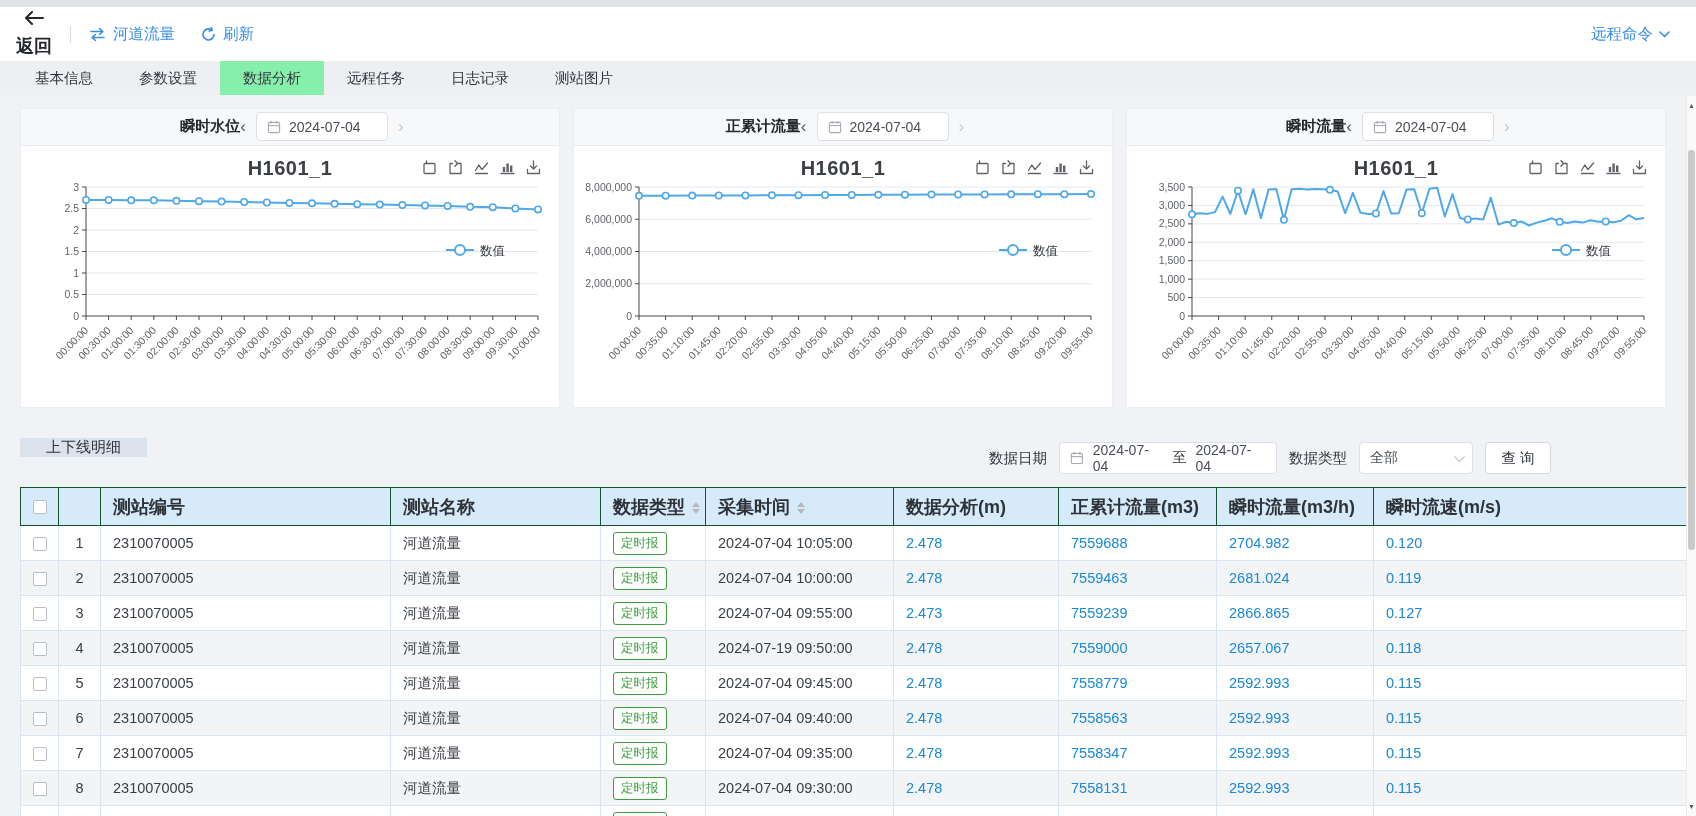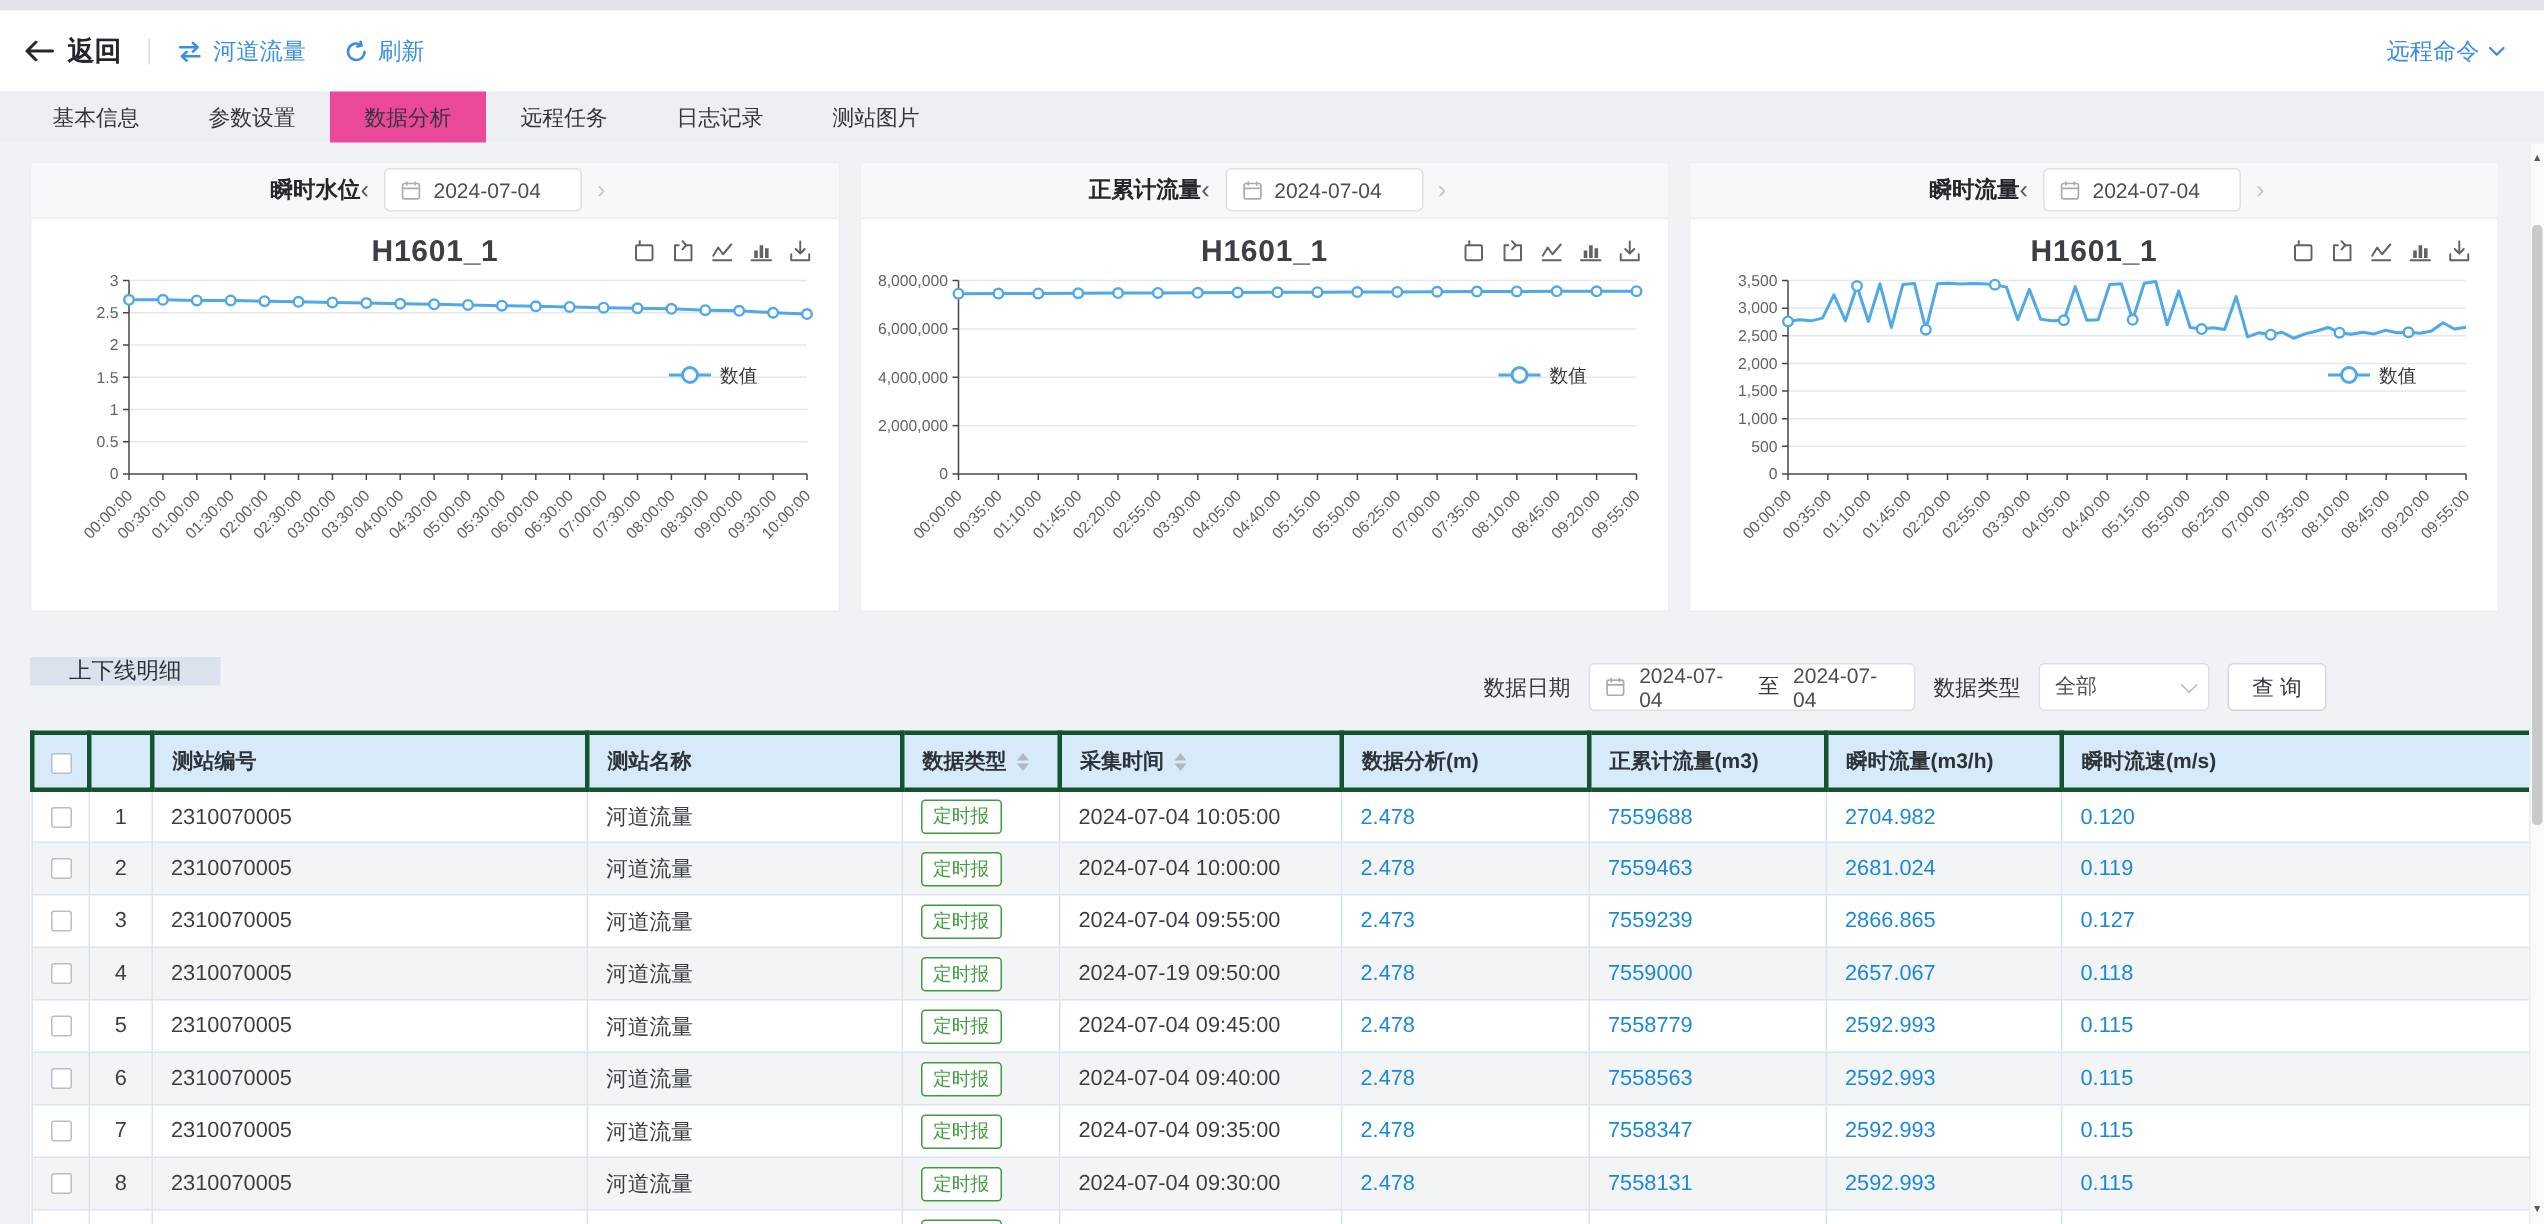--- a/index.html
+++ b/index.html
@@ -4,30 +4,30 @@
 <style>
   * { box-sizing: border-box; margin: 0; padding: 0; }
   html,body { width:1696px; height:816px; overflow:hidden; }
   body { font-family:"Liberation Sans", sans-serif; color:#3a3f45; }
   .page { position:relative; width:1696px; height:816px; background:#f0f2f5; overflow:hidden; }
 
   .top-strip { height:7px; background:#e2e3e6; }
 
   .topbar { height:54px; background:#fff; display:flex; align-items:center; justify-content:space-between; padding:0 26px 0 16px; }
   .topbar .left { display:flex; align-items:center; }
-  .back { display:flex; align-items:center; gap:9px; cursor:pointer; }
+  .back { display:flex; align-items:center; gap:9px; cursor:pointer;flex-direction:column; }
   .back .lbl { font-size:18px; font-weight:bold; color:#24272c; }
   .tb-divider { width:1px; height:17px; background:#d8dbe0; margin:0 18px; }
   .tb-link { display:flex; align-items:center; gap:7px; color:var(--accent,#3a8ee6); font-size:15.5px; margin-right:26px; cursor:pointer; }
   .tb-link svg { display:block; }
   .remote { display:flex; align-items:center; gap:6px; color:var(--accent,#3a8ee6); font-size:15.5px; cursor:pointer; }
 
   .tabstrip { height:34px; background:#edeff3; display:flex; padding-left:12px; }
   .tab { padding:16px 23px; display:flex; align-items:center; font-size:14.5px; color:#33373d; cursor:pointer; }
-  .tab.active { background:#ec4899; }
+  .tab.active { background:#86efac; }
 
   .content { padding:13px 10px 0 20px; }
   .charts-row { display:flex; gap:13px; margin-right:20px; height:300px; }
   .chart-card { flex:1; background:#fff; border:1px solid #eceef1; display:flex; flex-direction:column; }
   .card-head { height:37px; background:#f7f8fa; border-bottom:1px solid #e9ebee; display:flex; align-items:center; justify-content:center; padding:0 12px 0 16px; }
   .card-title { font-size:15px; font-weight:bold; color:#24272c; }
   .date-nav { display:flex; align-items:center; gap:10px; }
   .nav { font-size:17px; line-height:1; cursor:pointer; }
   .nav.prev { color:#555a60; }
   .nav.next { color:#c3c7cd; }
@@ -47,21 +47,21 @@
   .ttab.active { background:var(--ttab-active,#6b9aea); color:#fff; }
   .filters { display:flex; align-items:center; gap:12px; margin-right:135px; font-size:14.5px; color:#33373d; }
   .date-range { width:218px; height:32px; border:1px solid #dcdfe6; border-radius:4px; background:#fff; display:flex; align-items:center; gap:9px; padding:0 10px; font-size:14px; color:#4a4f56; }
   .date-range .to { color:#33373d; }
   .select { width:114px; height:32px; border:1px solid #dcdfe6; border-radius:4px; background:#fff; display:flex; align-items:center; justify-content:space-between; padding:0 10px; font-size:14px; color:#4a4f56; cursor:pointer; }
   .chev { width:8px; height:8px; border-right:1.5px solid #b6bcc4; border-bottom:1.5px solid #b6bcc4; transform:rotate(45deg) translateY(-2px); }
   .btn { width:66px; height:32px; border:1px solid #d4d7dc; border-radius:4px; background:#fff; font-size:14.5px; color:#33373d; font-family:inherit; cursor:pointer; }
 
   table { border-collapse:collapse; table-layout:fixed; width:1666px; background:#fff; }
   thead tr { height:38px; background:var(--thead-bg,#d7eaf9); }
-  th { font-size:14px; font-weight:bold; color:#2e3338; text-align:left; padding:0 12px; border:3px solid #14532d; white-space:nowrap; }
+  th { font-size:18px; font-weight:bold; color:#2e3338; text-align:left; padding:0 12px; border:1px solid #14532d; white-space:nowrap; }
   tbody tr { height:35px; }
   tbody tr:nth-child(even) { background:#f3f4f6; }
   td { font-size:14.5px; padding:0 12px; border:1px solid #d9e6f2; white-space:nowrap; overflow:hidden; }
   td.ctr, th.ctr { text-align:center; padding:0; }
   td.num { color:var(--value-blue,#1989d5); }
   .cb { display:inline-block; width:14px; height:14px; border:1px solid #b8bfc9; border-radius:2px; background:#fff; vertical-align:middle; cursor:pointer; }
   .badge { display:inline-block; padding:2px 7px; border:1px solid var(--badge-green,#3f9d3f); color:var(--badge-green,#3f9d3f); font-size:12.5px; border-radius:3px; background:#fff; }
   .sort { display:inline-flex; flex-direction:column; gap:2px; margin-left:7px; vertical-align:middle; }
   .sort i { display:block; width:0; height:0; border-left:4px solid transparent; border-right:4px solid transparent; }
   .sort .up { border-bottom:5px solid #b3b8bf; }

